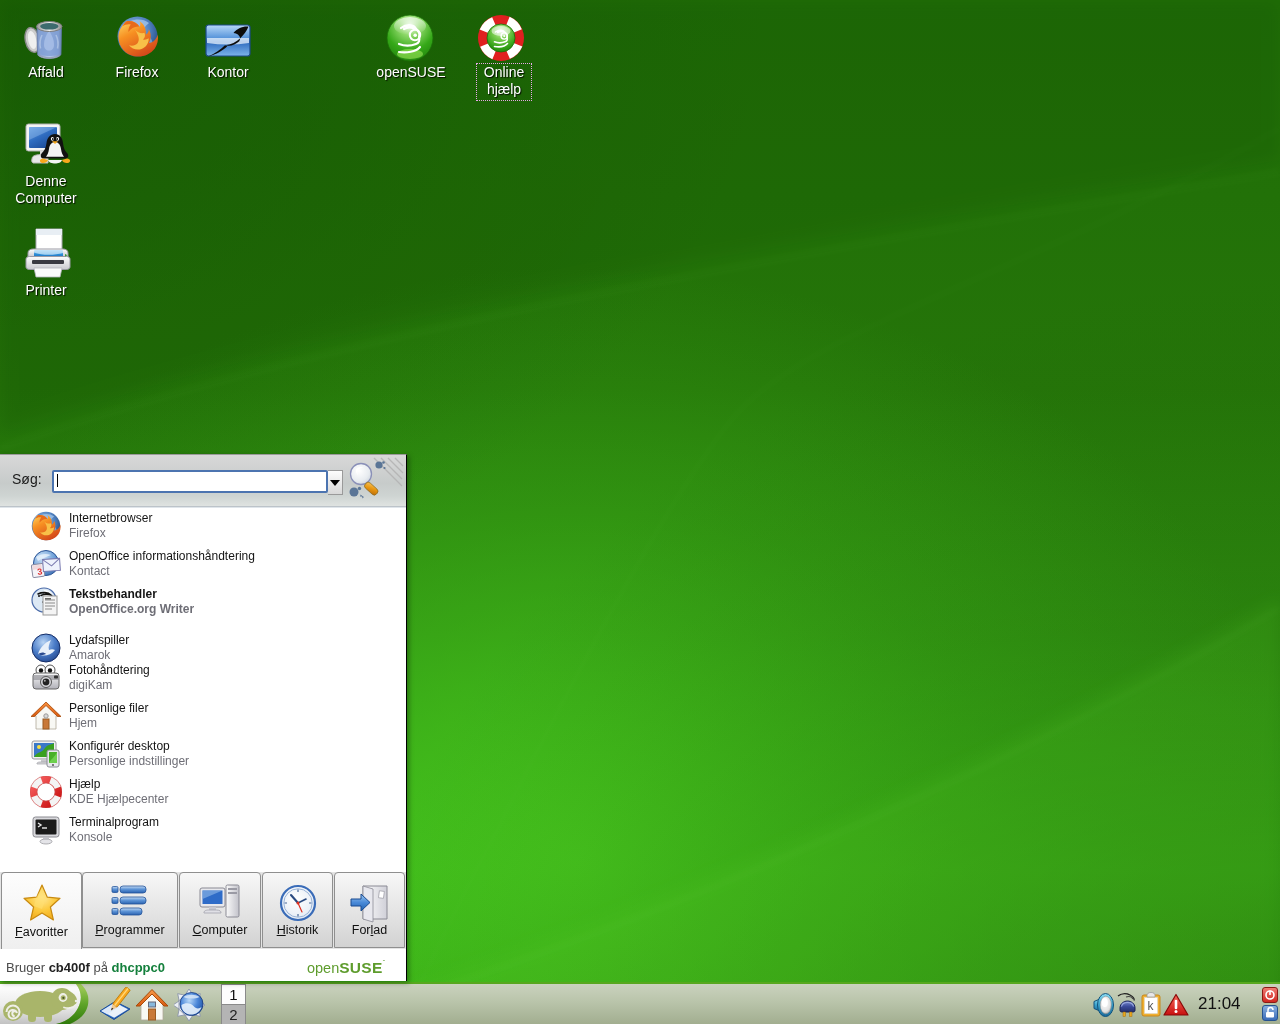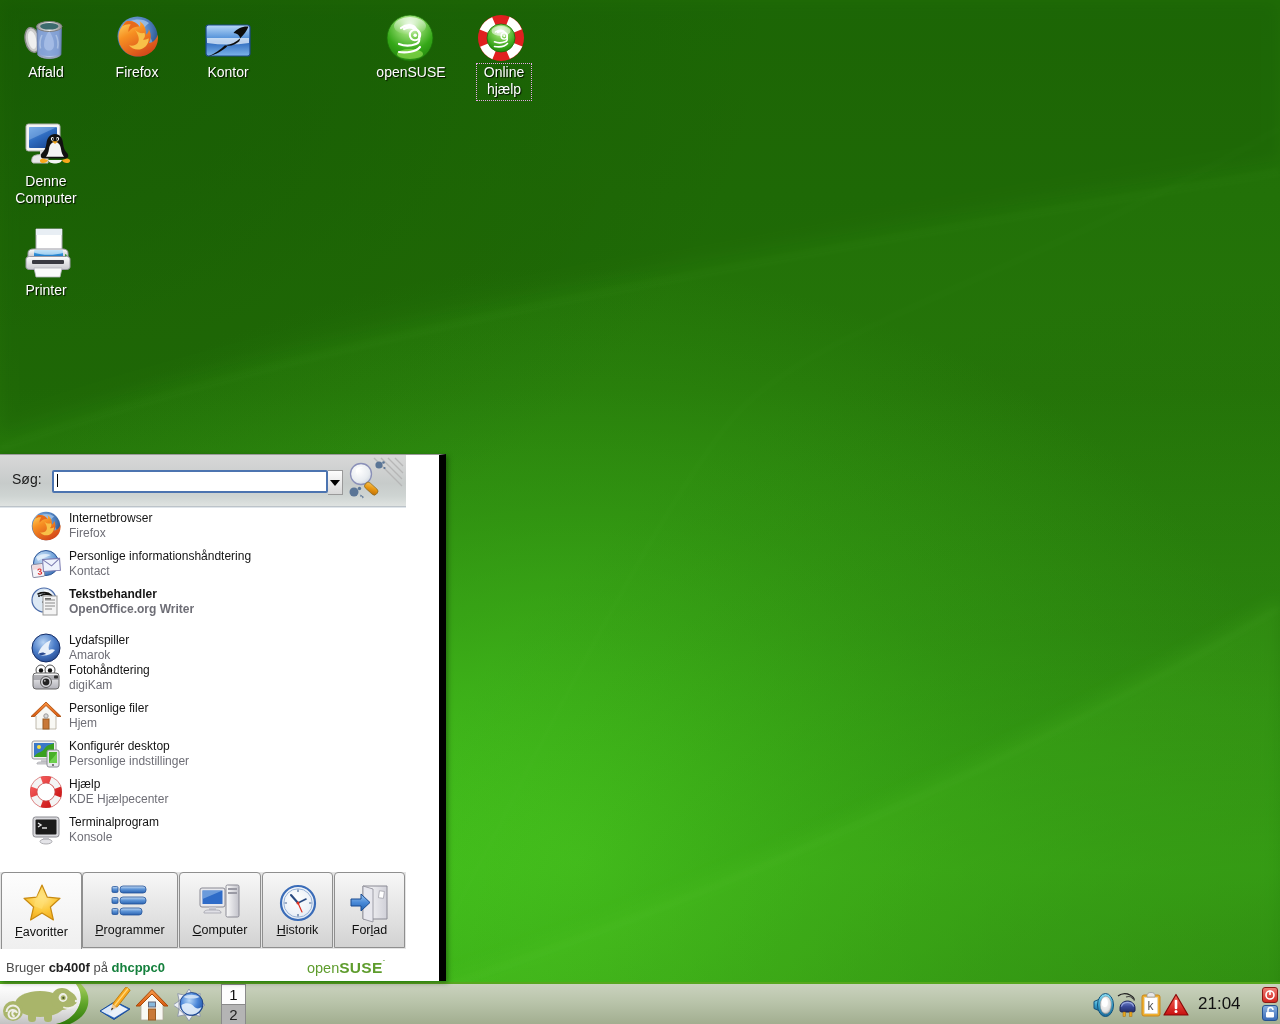--- a/index.html
+++ b/index.html
@@ -2,22 +2,22 @@
 <html><head>
 <meta charset="utf-8">
 <style>
 html,body{margin:0;padding:0;width:1280px;height:1024px;overflow:hidden;
  font-family:"Liberation Sans",sans-serif;}
 #wall{position:absolute;left:0;top:0;width:1280px;height:1024px;z-index:0;}
 .dicon{position:absolute;z-index:2;text-align:center;}
 .dlabel{position:absolute;z-index:2;color:#fff;font-size:14px;line-height:17px;
  text-align:center;text-shadow:1px 1px 1px rgba(0,0,0,0.85);}
 #menu{position:absolute;left:0;top:454px;width:406px;height:526px;z-index:5;
- background:#fff;border-right:7px solid #000000;border-top:1px solid #9a9a9a;
- box-shadow:2px 2px 5px rgba(0,0,0,0.35);padding-left:33px;}
+ background:#fff;border-right:1px solid #000000;border-top:1px solid #9a9a9a;
+ box-shadow:2px 2px 5px rgba(0,0,0,0.35);}
 #mhead{position:absolute;left:0;top:0;width:406px;height:51px;
  background:linear-gradient(180deg,#d8d8d8 0%,#c7cbca 55%,#ced4d2 80%,#dfe3e1 100%);
  border-bottom:1px solid #bcc3c9;}
 #mlist{position:absolute;left:0;top:52px;width:406px;height:319px;background:#fff;}
 .mitem{position:absolute;left:0;width:406px;height:38px;}
 .mic{position:absolute;left:30px;top:0px;width:32px;height:32px;}
 .mtitle{position:absolute;left:69px;top:1px;font-size:12px;color:#141414;white-space:nowrap;}
 .msub{position:absolute;left:69px;top:16px;font-size:12px;color:#6e6e76;white-space:nowrap;}
 #mtabs{position:absolute;left:0;top:417px;width:406px;height:77px;background:#e4e4e4;}
 .tab{position:absolute;top:0;height:76px;background:linear-gradient(180deg,#f7f7f7,#dedede 70%,#d2d2d2);
@@ -309,21 +309,21 @@
             </radialGradient>
           </defs>
     <circle cx="16" cy="15" r="12.5" fill="url(#kng)" stroke="#2a5496" stroke-width="1"></circle>
     <path d="M6,9 C10,6 16,5 21,7 C17,9 12,10 8,13 Z" fill="#e8f2fc" opacity="0.8"></path>
     <rect x="2" y="16" width="12" height="13" rx="1.5" fill="#f4f4f8" stroke="#8a8aa0" transform="rotate(-8 8 22)"></rect>
     <rect x="3" y="17" width="9" height="4" fill="#e04040" opacity="0.15" transform="rotate(-8 8 22)"></rect>
     <text x="7" y="27" font-size="9" fill="#e03030" font-weight="bold" transform="rotate(-8 8 22)">3</text>
     <path d="M13,11 L30,11 L30,23 L13,23 Z" fill="#eef2fc" stroke="#7a7ab0" transform="rotate(-4 21 17)"></path>
     <path d="M13,11 L21.5,18 L30,11" fill="none" stroke="#7a7ab0" transform="rotate(-4 21 17)"></path>
    </svg>
-   <div class="mtitle">Personlige informationshåndtering</div>
+   <div class="mtitle">OpenOffice informationshåndtering</div>
         <div class="msub">Kontact</div>
   </div>
   <div class="mitem" style="top:79px;font-weight:bold;">
    <svg class="mic" viewBox="0 0 32 32">
     <circle cx="14" cy="14" r="12" fill="#dce8f4" stroke="#4a6aa8" stroke-width="1.2"></circle>
     <path d="M14,4 A10,10 0 0 1 22,8 L14,14 Z" fill="#f8fbff"></path>
     <path d="M8,8 C12,6 18,6 21,9 C18,8 14,8 11,9.5 M21,9 C23,11 23,13 22,15 C20,16.5 16,17 13,16" fill="none" stroke="#111" stroke-width="1.6" stroke-linecap="round"></path>
     <circle cx="9" cy="10" r="1" fill="#111"></circle>
     <rect x="13" y="10" width="14" height="19" fill="#f4f4f4" stroke="#9a9a9a"></rect>
     <g stroke="#8a8a8a" stroke-width="1">

